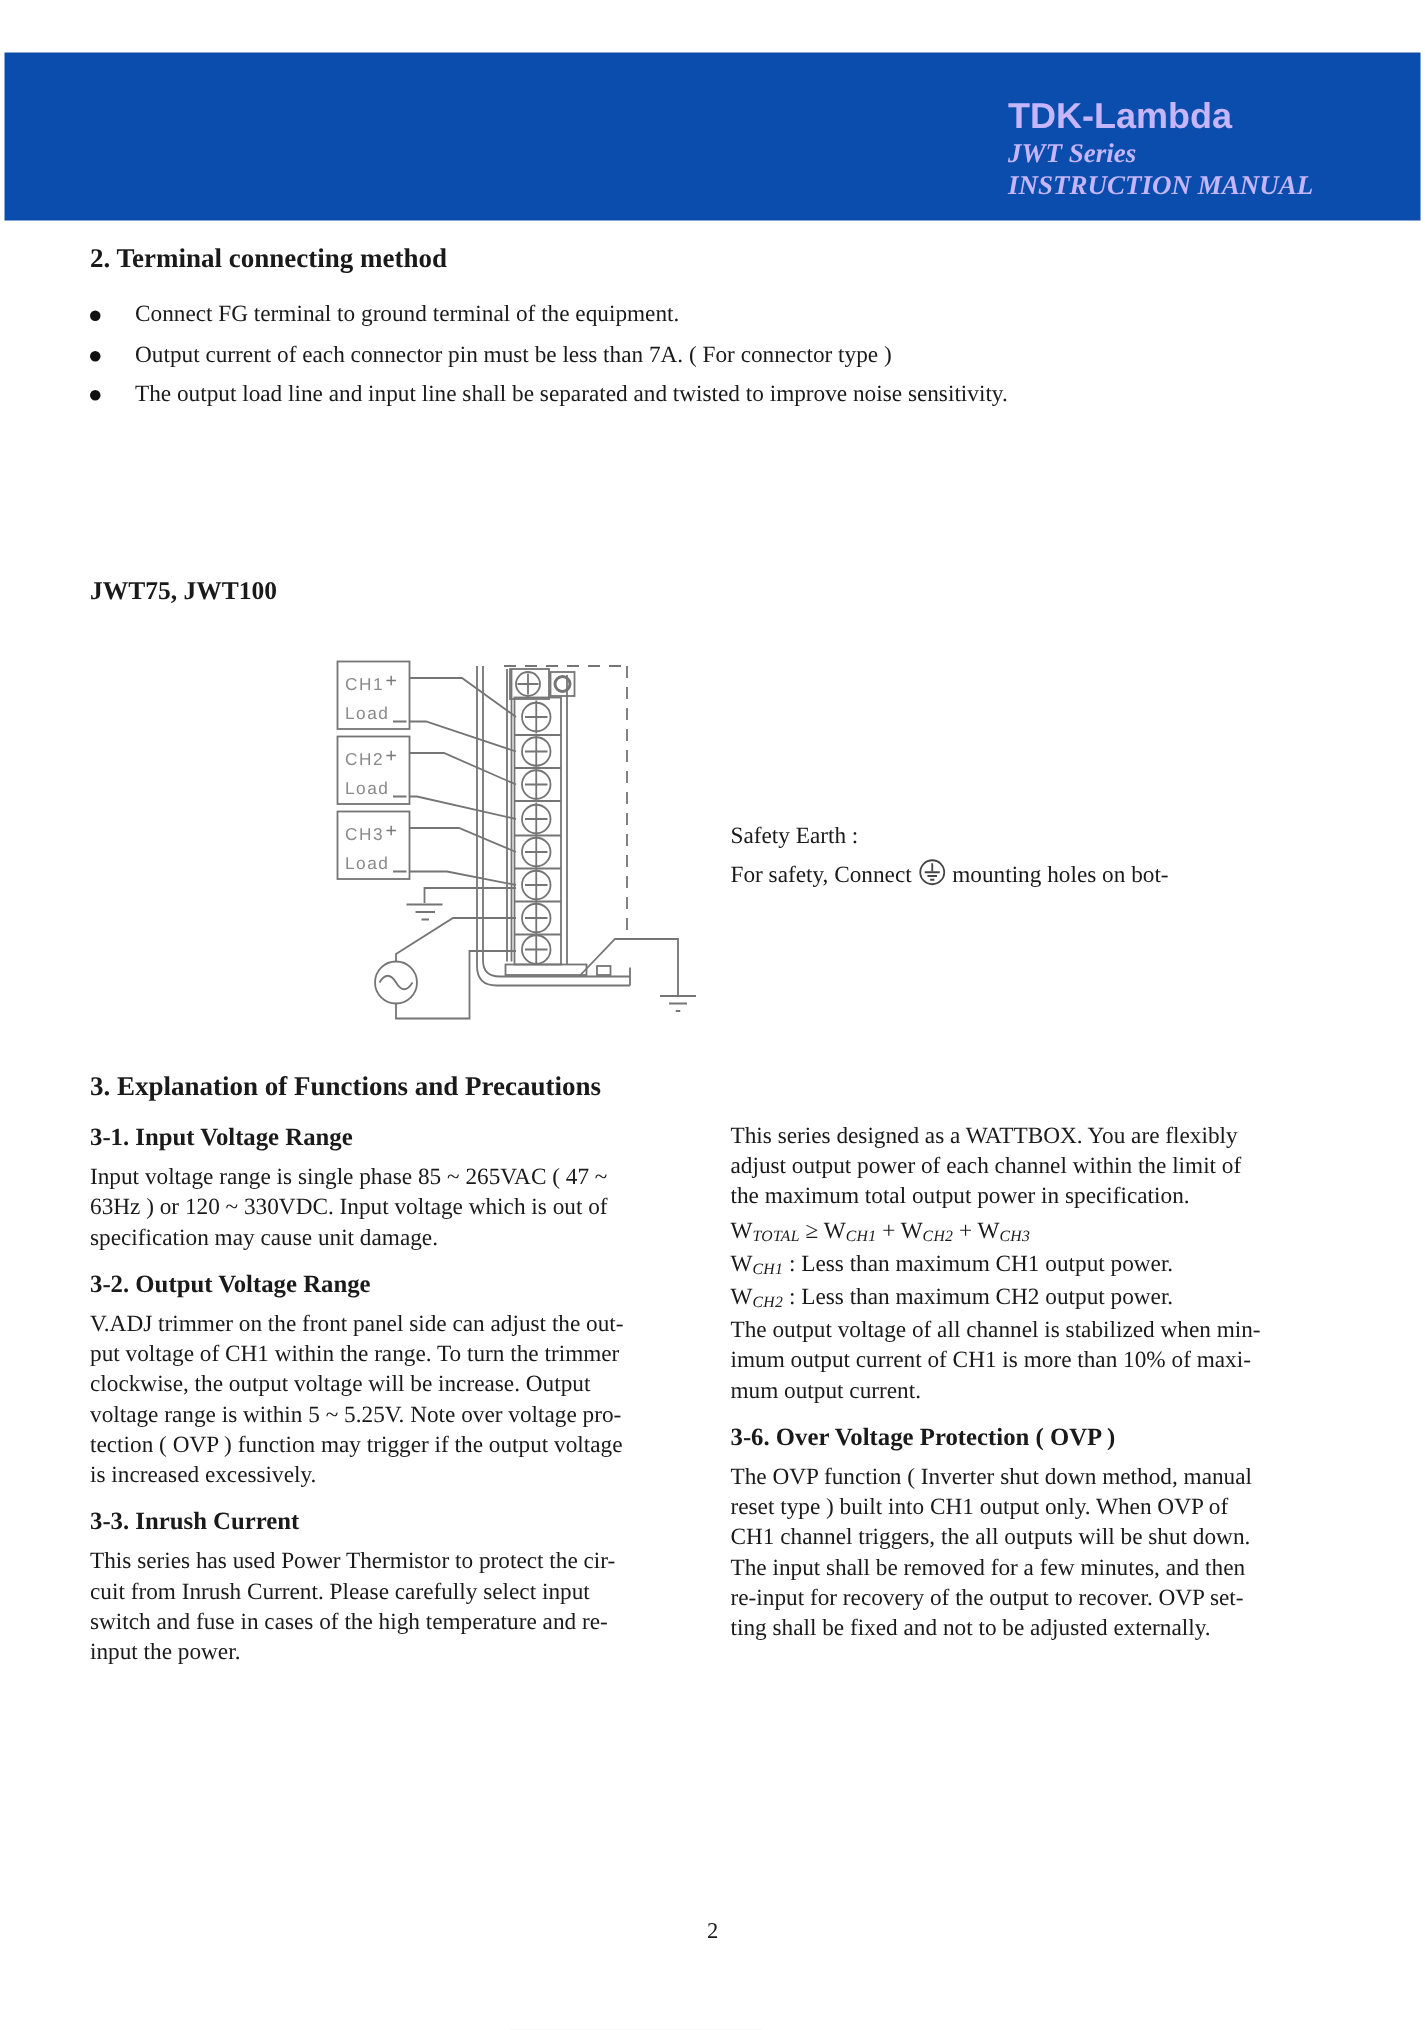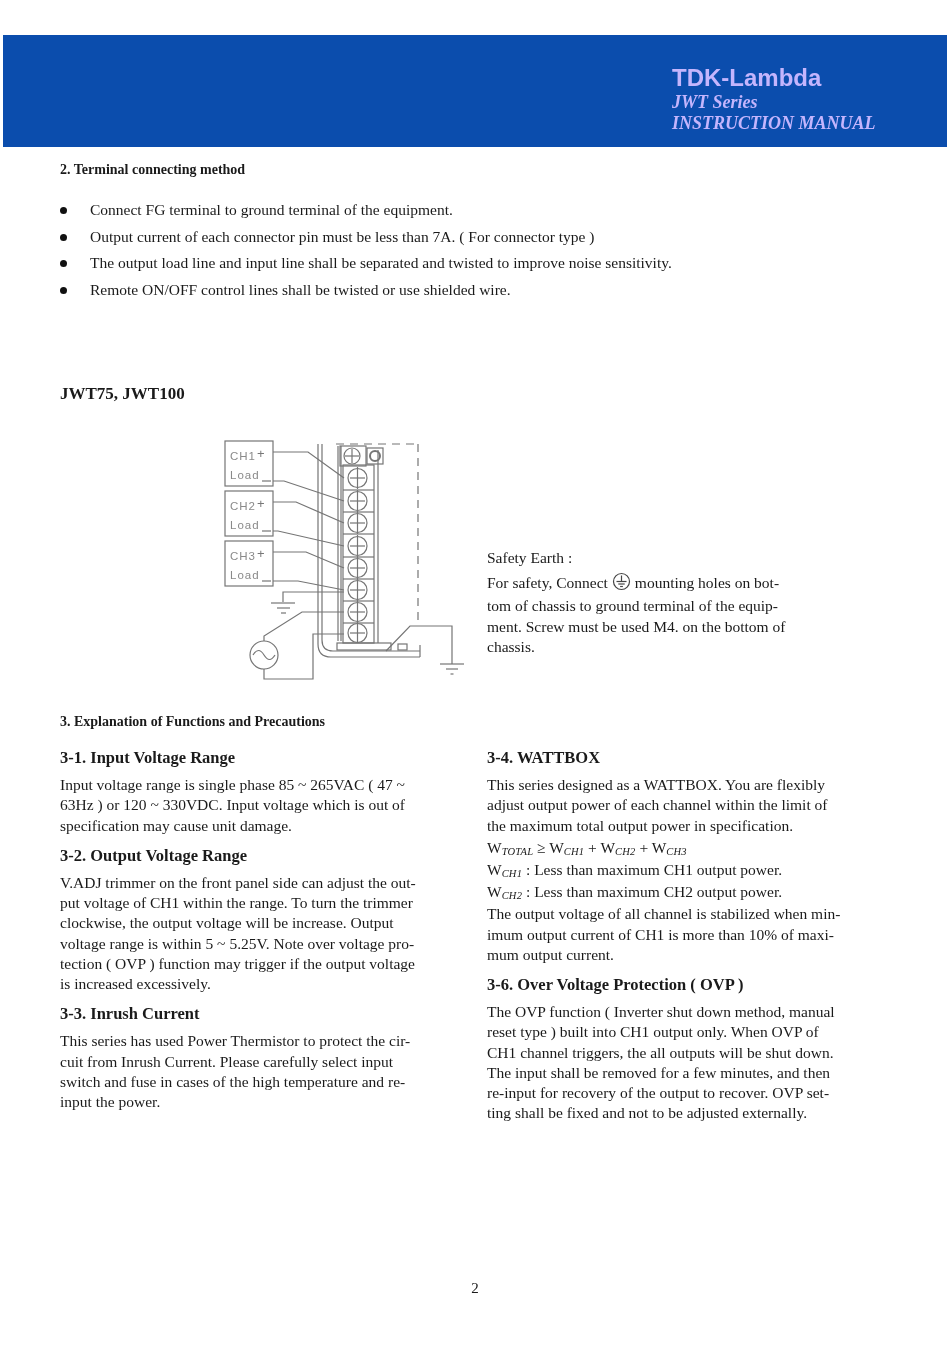--- a/index.html
+++ b/index.html
@@ -6,21 +6,21 @@
   body{background:#e8e8e8;}
   .page{position:relative;width:950px;height:1353px;background:#ffffff;margin:0 auto;overflow:hidden;
         font-family:"Liberation Serif",serif;color:#1a1a1a;}
   
   .band{position:absolute;left:3px;right:3px;top:35px;height:112px;background:#0b4dad;}
   .band-text{position:absolute;left:669px;top:9px;color:#c4b5fd;margin-top:20px;}
   .brand{font-family:"Liberation Sans",sans-serif;font-weight:bold;font-size:24px;line-height:28px;}
   .series{font-family:"Liberation Serif",serif;font-style:italic;font-weight:bold;font-size:18px;line-height:21px;}
   .manual{font-family:"Liberation Serif",serif;font-style:italic;font-weight:bold;font-size:18px;line-height:21px;text-align:right;}
   
-  .h2{position:absolute;font-size:14px;font-weight:bold;}
+  .h2{position:absolute;font-size:18px;font-weight:bold;}
   .h3{font-size:16.5px;font-weight:bold;margin:10px 0 7px 0;}
   .h3.first{margin-top:0;}
   
   .bullets{position:absolute;left:60px;top:200px;width:860px;list-style:none;margin:0;padding:0;}
   .bullets li{display:flex;align-items:flex-start;margin-bottom:6.5px;font-size:15.5px;line-height:20px;}
   .dot{flex:0 0 30px;display:flex;justify-content:flex-start;}
   .dot i{display:block;width:7px;height:7px;border-radius:50%;background:#111;margin-top:7px;}
   
   .col{position:absolute;width:412px;font-size:15.5px;line-height:20.2px;}
   .lines{white-space:pre-line;margin:0 0 2px 0;}
@@ -60,26 +60,20 @@
         <span class="dot">
           <i></i>
         </span>
         <span>Output current of each connector pin must be less than 7A. ( For connector type )</span>
       </li>
     <li>
         <span class="dot">
           <i></i>
         </span>
         <span>The output load line and input line shall be separated and twisted to improve noise sensitivity.</span>
-      </li>
-    <li>
-        <span class="dot">
-          <i></i>
-        </span>
-        <span>Remote ON/OFF control lines shall be twisted or use shielded wire.</span>
       </li>
   </ul>
 
   <div class="h2" style="left:60px;top:384px;font-size:17px;">JWT75, JWT100</div>
 
   <svg class="diagram" width="260" height="265" viewBox="215 430 260 265">
     <g stroke="#757575" fill="none" stroke-width="1.2">
 
       <g stroke-dasharray="8,6">
         <path d="M336,444 H418"></path>
@@ -202,23 +196,20 @@
     <div>
       <span>For safety, Connect</span><span class="earth-sym"><svg width="19" height="19" viewBox="0 0 19 19">
             <g stroke="#444" fill="none" stroke-width="1.2">
               <circle cx="9.5" cy="9.5" r="8"></circle>
               <path d="M9.5,3.5 V9"></path>
               <path d="M4.5,9.5 H14.5"></path>
               <path d="M6.3,12 H12.7"></path>
               <path d="M8.1,14.5 H10.9"></path>
             </g>
           </svg></span><span>mounting holes on bot-</span>
-      <div class="lines">tom of chassis to ground terminal of the equip-
-ment. Screw must be used M4. on the bottom of
-chassis.</div>
     </div>
   </div>
 
   <div class="h2" style="left:60px;top:714px;">3. Explanation of Functions and Precautions</div>
 
   <div class="col" style="left:60px;top:748px;">
     <div class="h3 first">3-1. Input Voltage Range</div>
     <p class="lines">Input voltage range is single phase 85 ~ 265VAC ( 47 ~
 63Hz ) or 120 ~ 330VDC. Input voltage which is out of
 specification may cause unit damage.</p>
@@ -230,21 +221,20 @@
 tection ( OVP ) function may trigger if the output voltage
 is increased excessively.</p>
     <div class="h3">3-3. Inrush Current</div>
     <p class="lines">This series has used Power Thermistor to protect the cir-
 cuit from Inrush Current. Please carefully select input
 switch and fuse in cases of the high temperature and re-
 input the power.</p>
   </div>
 
   <div class="col" style="left:487px;top:748px;">
-    <div class="h3 first">3-4. WATTBOX</div>
     <p class="lines">This series designed as a WATTBOX. You are flexibly
 adjust output power of each channel within the limit of
 the maximum total output power in specification.</p>
     <div>
       <span>W</span><span class="sb">TOTAL</span><span> ≥ W</span><span class="sb">CH1</span><span> + W</span><span class="sb">CH2</span><span> + W</span><span class="sb">CH3</span>
     </div>
     <div><span>W</span><span class="sb">CH1</span><span> : Less than maximum CH1 output power.</span></div>
     <div><span>W</span><span class="sb">CH2</span><span> : Less than maximum CH2 output power.</span></div>
     <p class="lines">The output voltage of all channel is stabilized when min-
 imum output current of CH1 is more than 10% of maxi-

